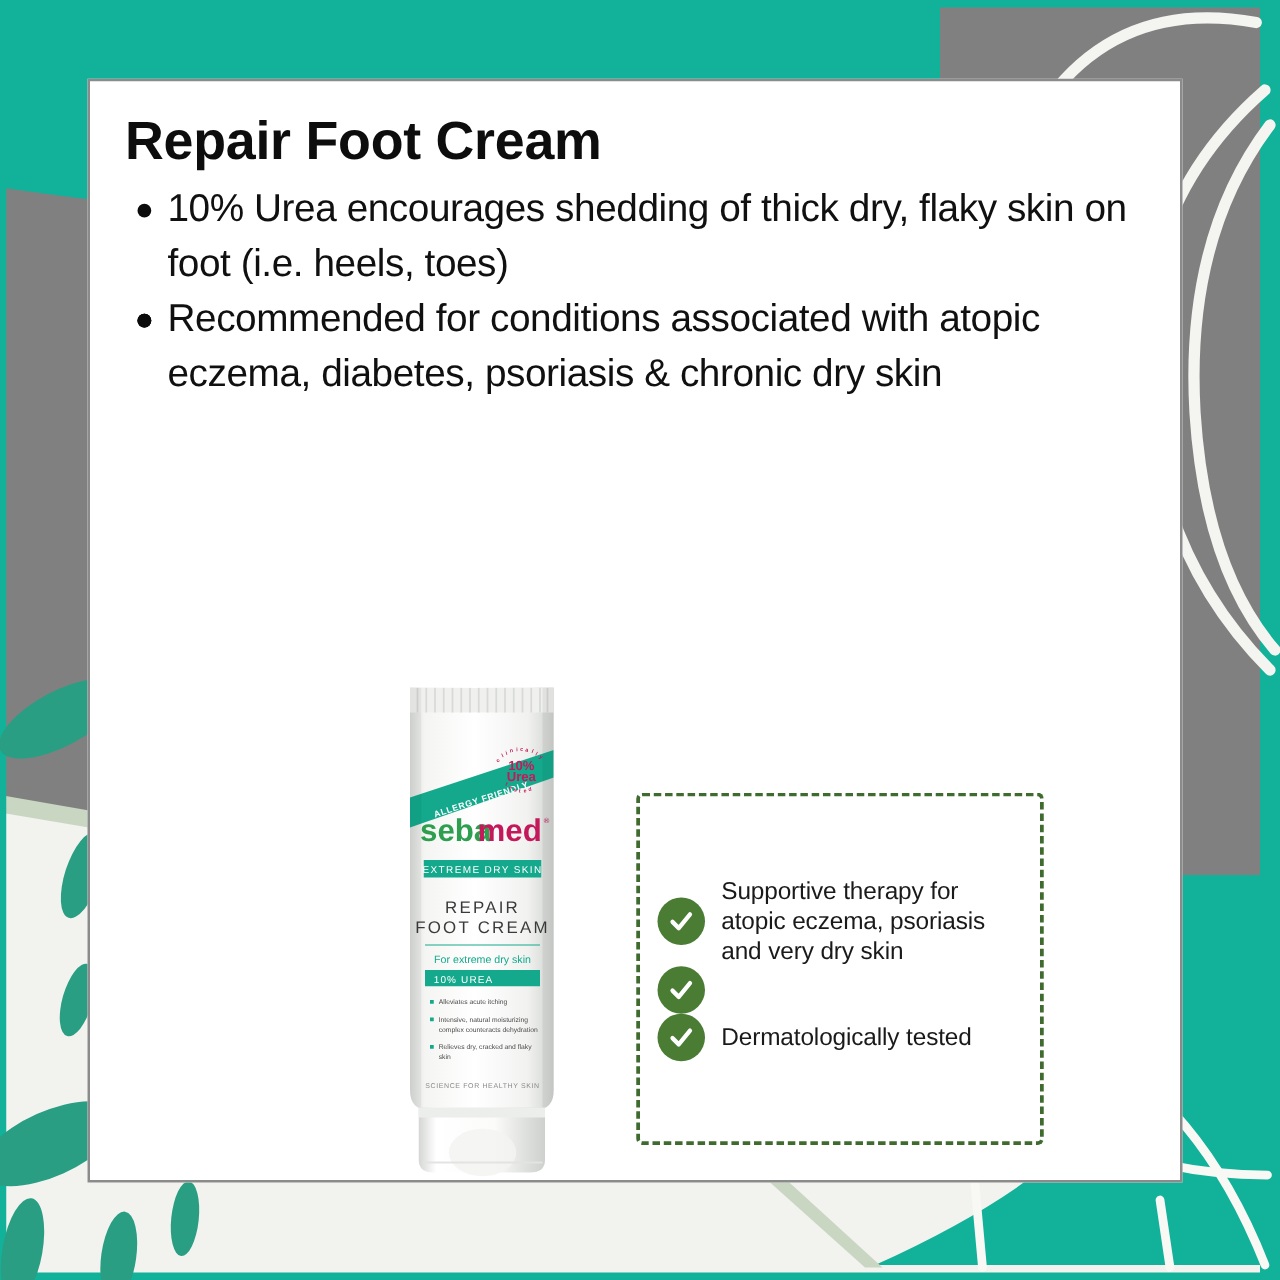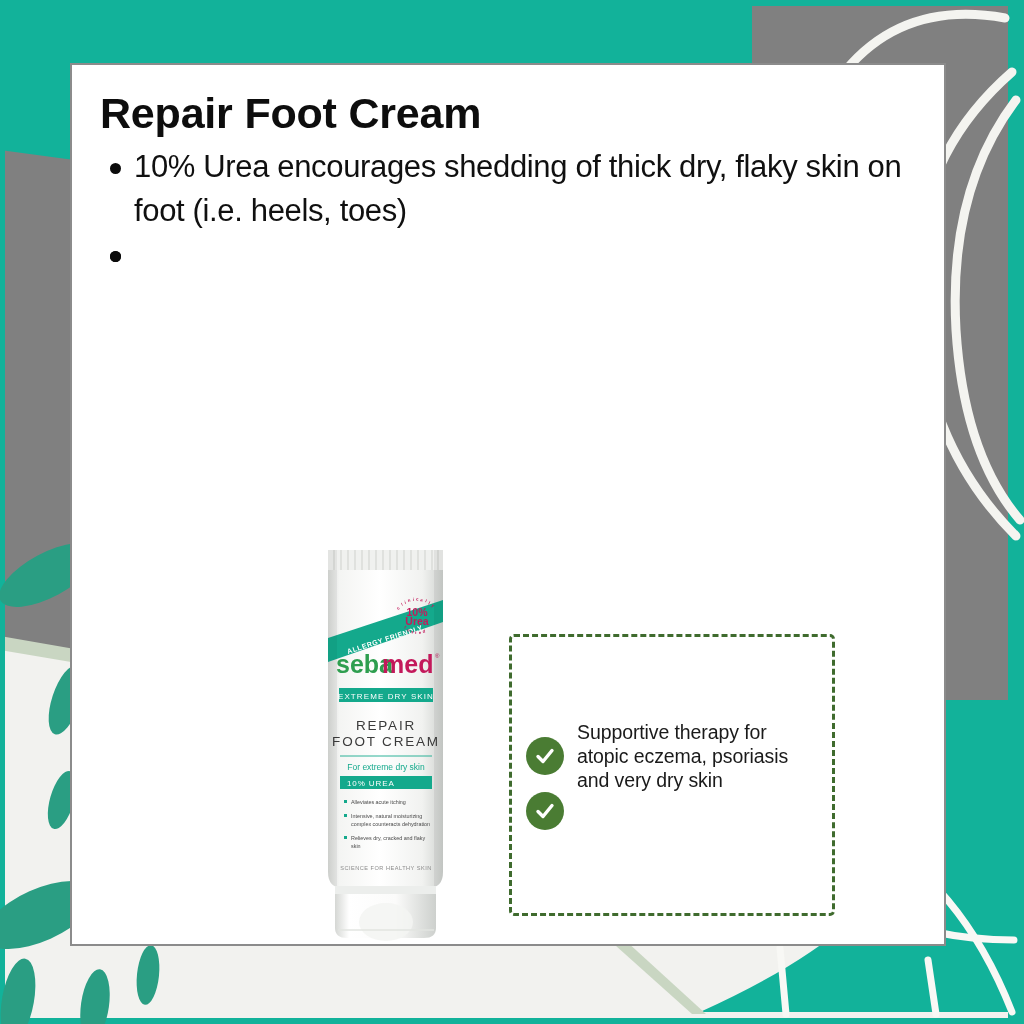--- a/index.html
+++ b/index.html
@@ -169,20 +169,24 @@
     <ul id="bullets">
       <li>
         <span class="dot"></span>
         <span>10% Urea encourages shedding of thick dry, flaky skin on foot (i.e. heels, toes)</span>
       </li>
       <li>
         <span class="dot"></span>
       </li>
       <li>
         <span class="dot"></span>
+      </li>
+      <li>
+        <span class="dot"></span>
+        <span>Recommended for conditions associated with atopic eczema, diabetes, psoriasis &amp; chronic dry skin</span>
       </li>
     </ul>
 
     <svg id="tube" viewBox="0 0 139 400">
       <defs>
         <linearGradient id="tubeShade" x1="0" y1="0" x2="1" y2="0">
           <stop offset="0%" stop-color="#d9dbd8"></stop>
           <stop offset="10%" stop-color="#f4f5f3"></stop>
           <stop offset="45%" stop-color="#ffffff"></stop>
           <stop offset="82%" stop-color="#f1f2f0"></stop>
@@ -310,17 +314,25 @@
         </div>
 
         <div class="benefit-row">
           <span class="check">
             <svg width="22" height="22" viewBox="0 0 22 22" aria-hidden="true">
               <path d="M4 11.5 L9 16.5 L18 5.5" fill="none" stroke="#ffffff" stroke-width="3.4" stroke-linecap="round" stroke-linejoin="round"></path>
             </svg>
           </span>
         </div>
 
+        <div class="benefit-row">
+          <span class="check">
+            <svg width="22" height="22" viewBox="0 0 22 22" aria-hidden="true">
+              <path d="M4 11.5 L9 16.5 L18 5.5" fill="none" stroke="#ffffff" stroke-width="3.4" stroke-linecap="round" stroke-linejoin="round"></path>
+            </svg>
+          </span>
+          <span class="benefit-text">Dermatologically tested</span>
+        </div>
       </div>
     </div>
 
   </div>
 </div>
 
 </body></html>

